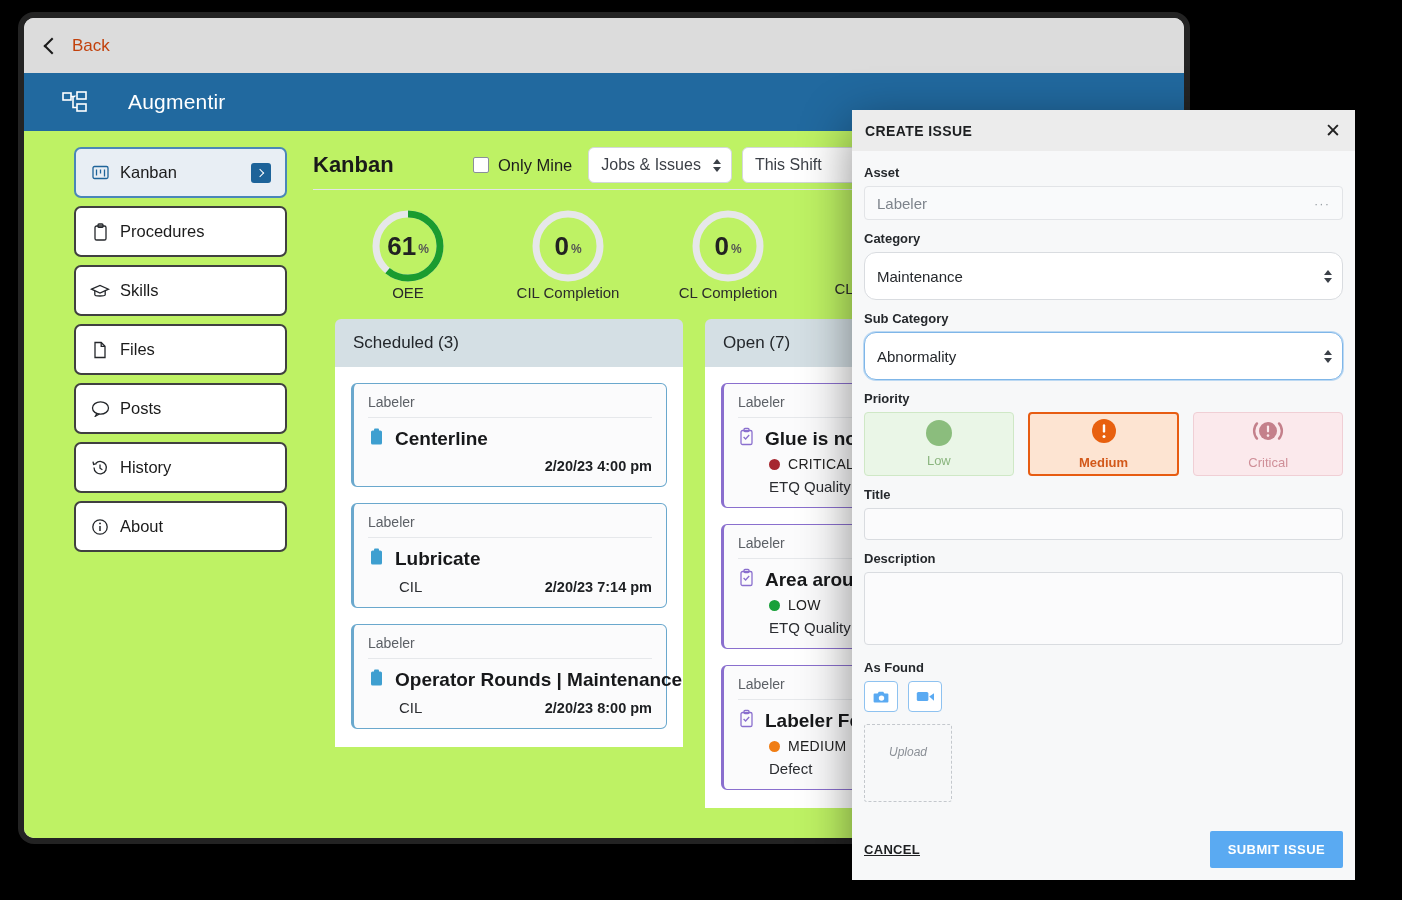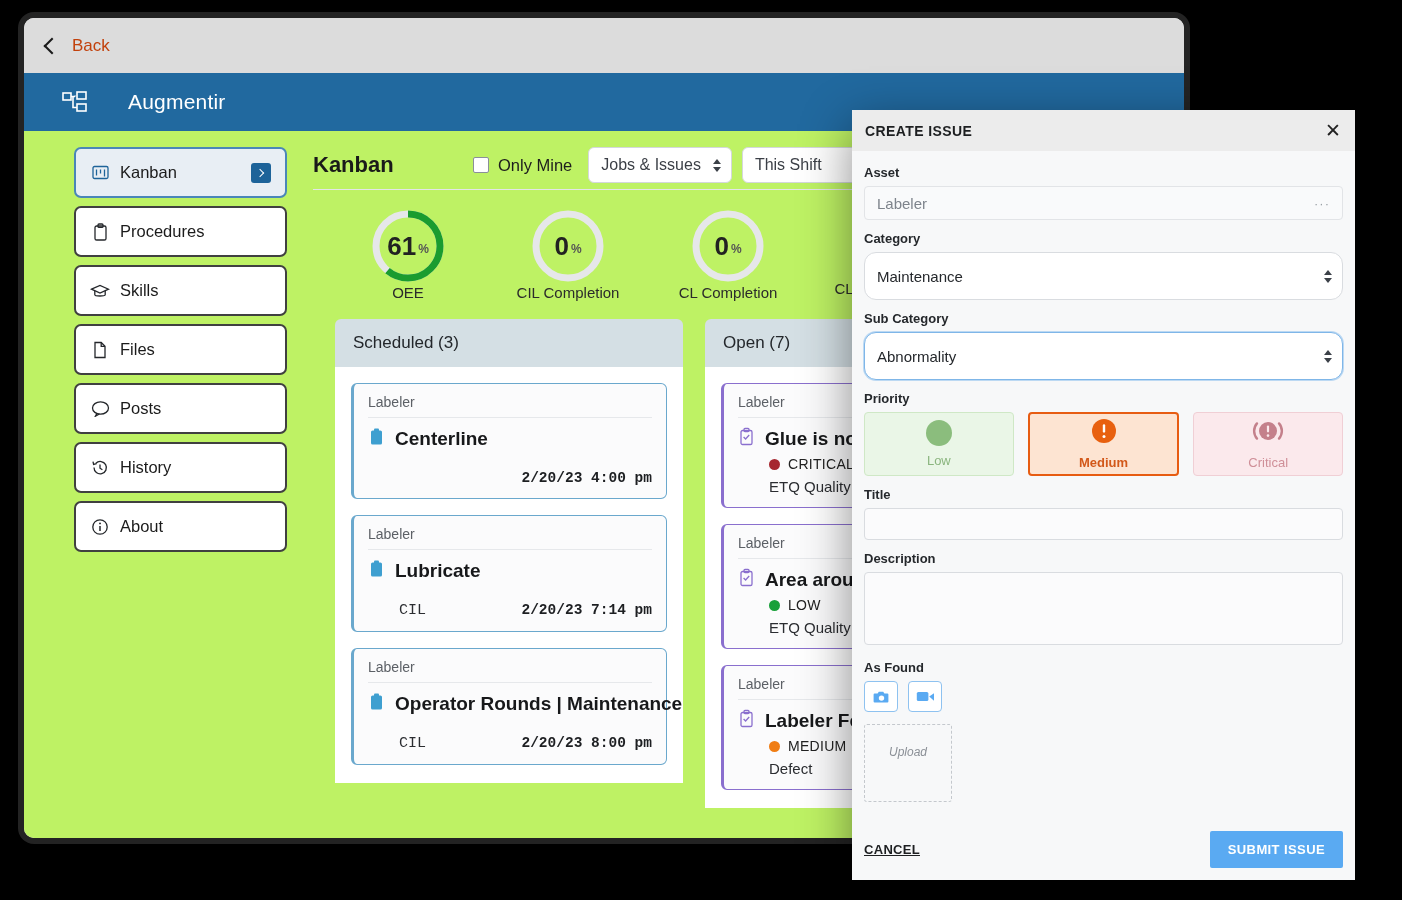--- a/index.html
+++ b/index.html
@@ -158,21 +158,21 @@
     border-left-width: 3px;
     border-radius: 6px;
     background: #fbfbfc;
     padding: 10px 14px 12px 14px;
     margin-bottom: 16px;
   }
   .card.issue { border-color: #8a6fce; border-left-color: #8a6fce; }
   .card .asset { font-size: 14px; color: #5c6066; padding-bottom: 7px; border-bottom: 1px solid #e6e8eb; }
   .card .titlerow { display: flex; align-items: center; gap: 10px; margin-top: 9px; }
   .card .cardtitle { font-size: 19px; color: #17181a; font-weight: 600; white-space: nowrap; }
-  .card .metarow { display: flex; align-items: flex-start; justify-content: space-between; margin-top: 20px; padding-left: 31px; font-family: Liberation Mono, monospace;}
+  .card .metarow { display: flex; align-items: flex-end; justify-content: space-between; margin-top: 8px; padding-left: 31px;}
   .card .sub { font-size: 15px; color: #2b2d31; }
   .card .when { font-size: 14.5px; color: #1d1f22; font-weight: 600; }
   .card .prio { display:flex; align-items:center; gap: 8px; margin-top: 6px; padding-left: 31px; font-size:14px; letter-spacing:.3px; color:#222; }
   .dot { width: 11px; height: 11px; border-radius: 50%; display:inline-block; }
   .card .cat { font-size: 15px; color: #2b2d31; margin-top: 6px; padding-left: 31px;}
 
   
   .modal {
     position: absolute;
     left: 852px; top: 110px;

